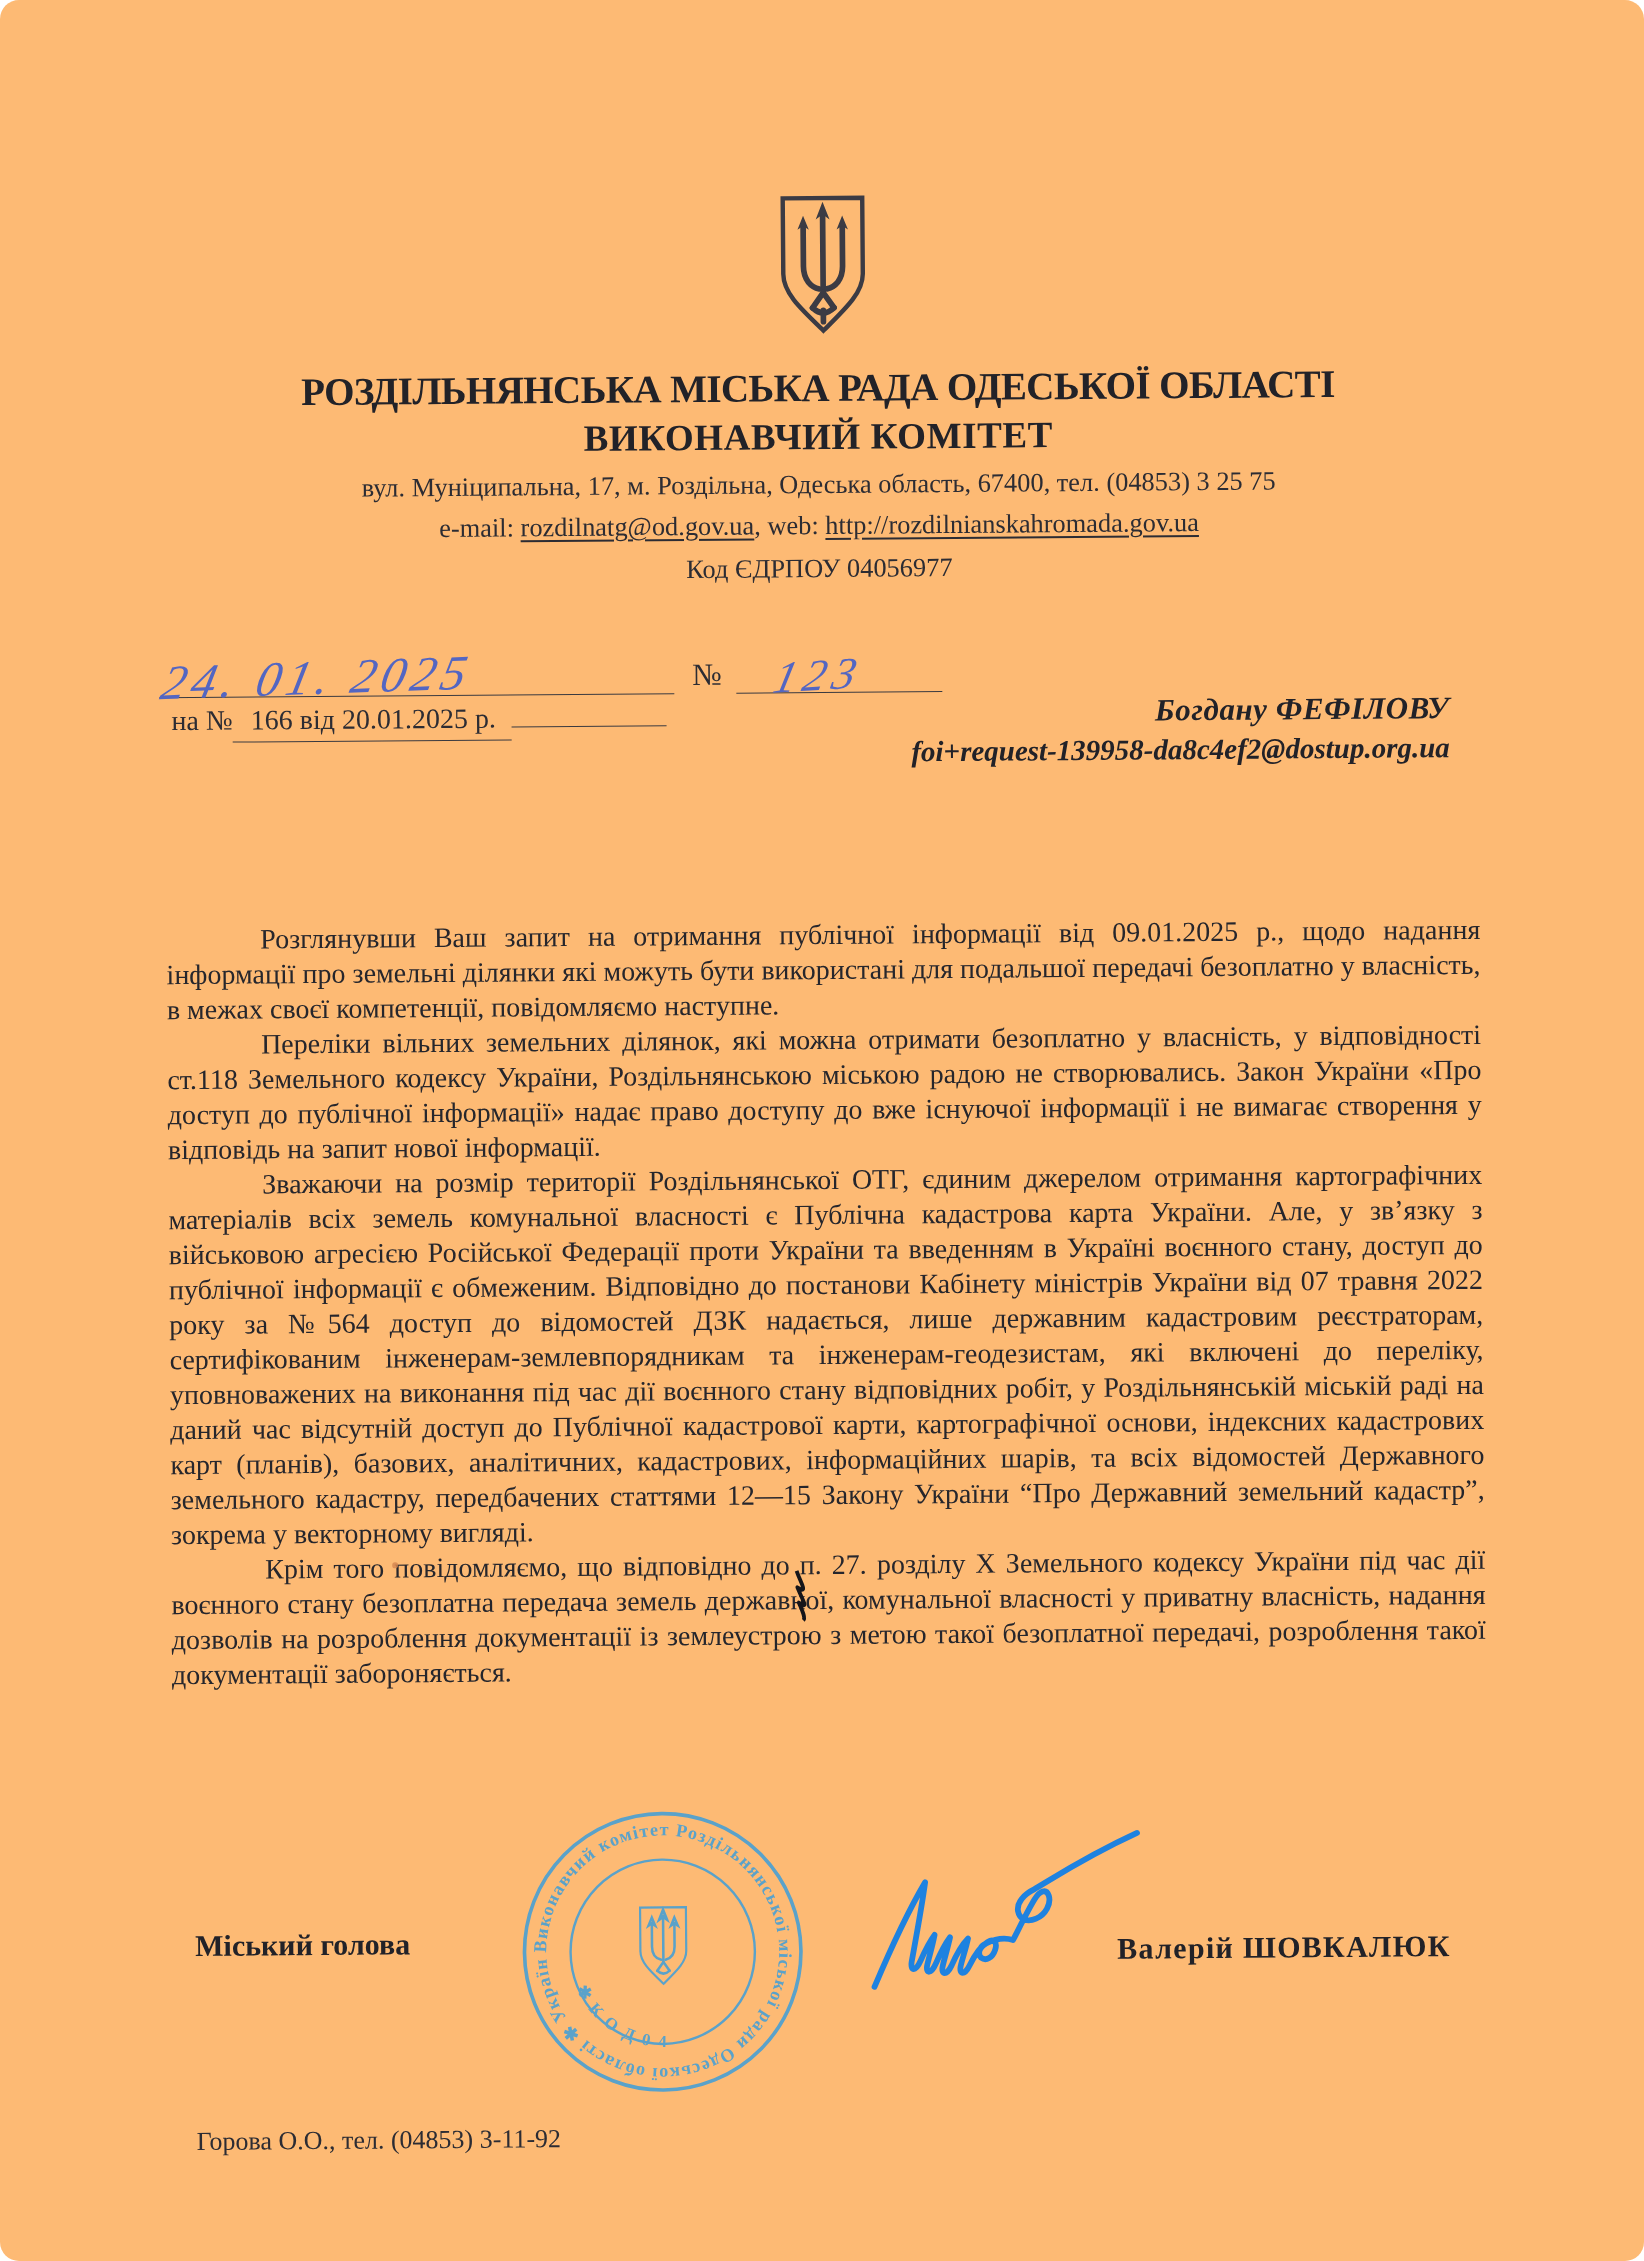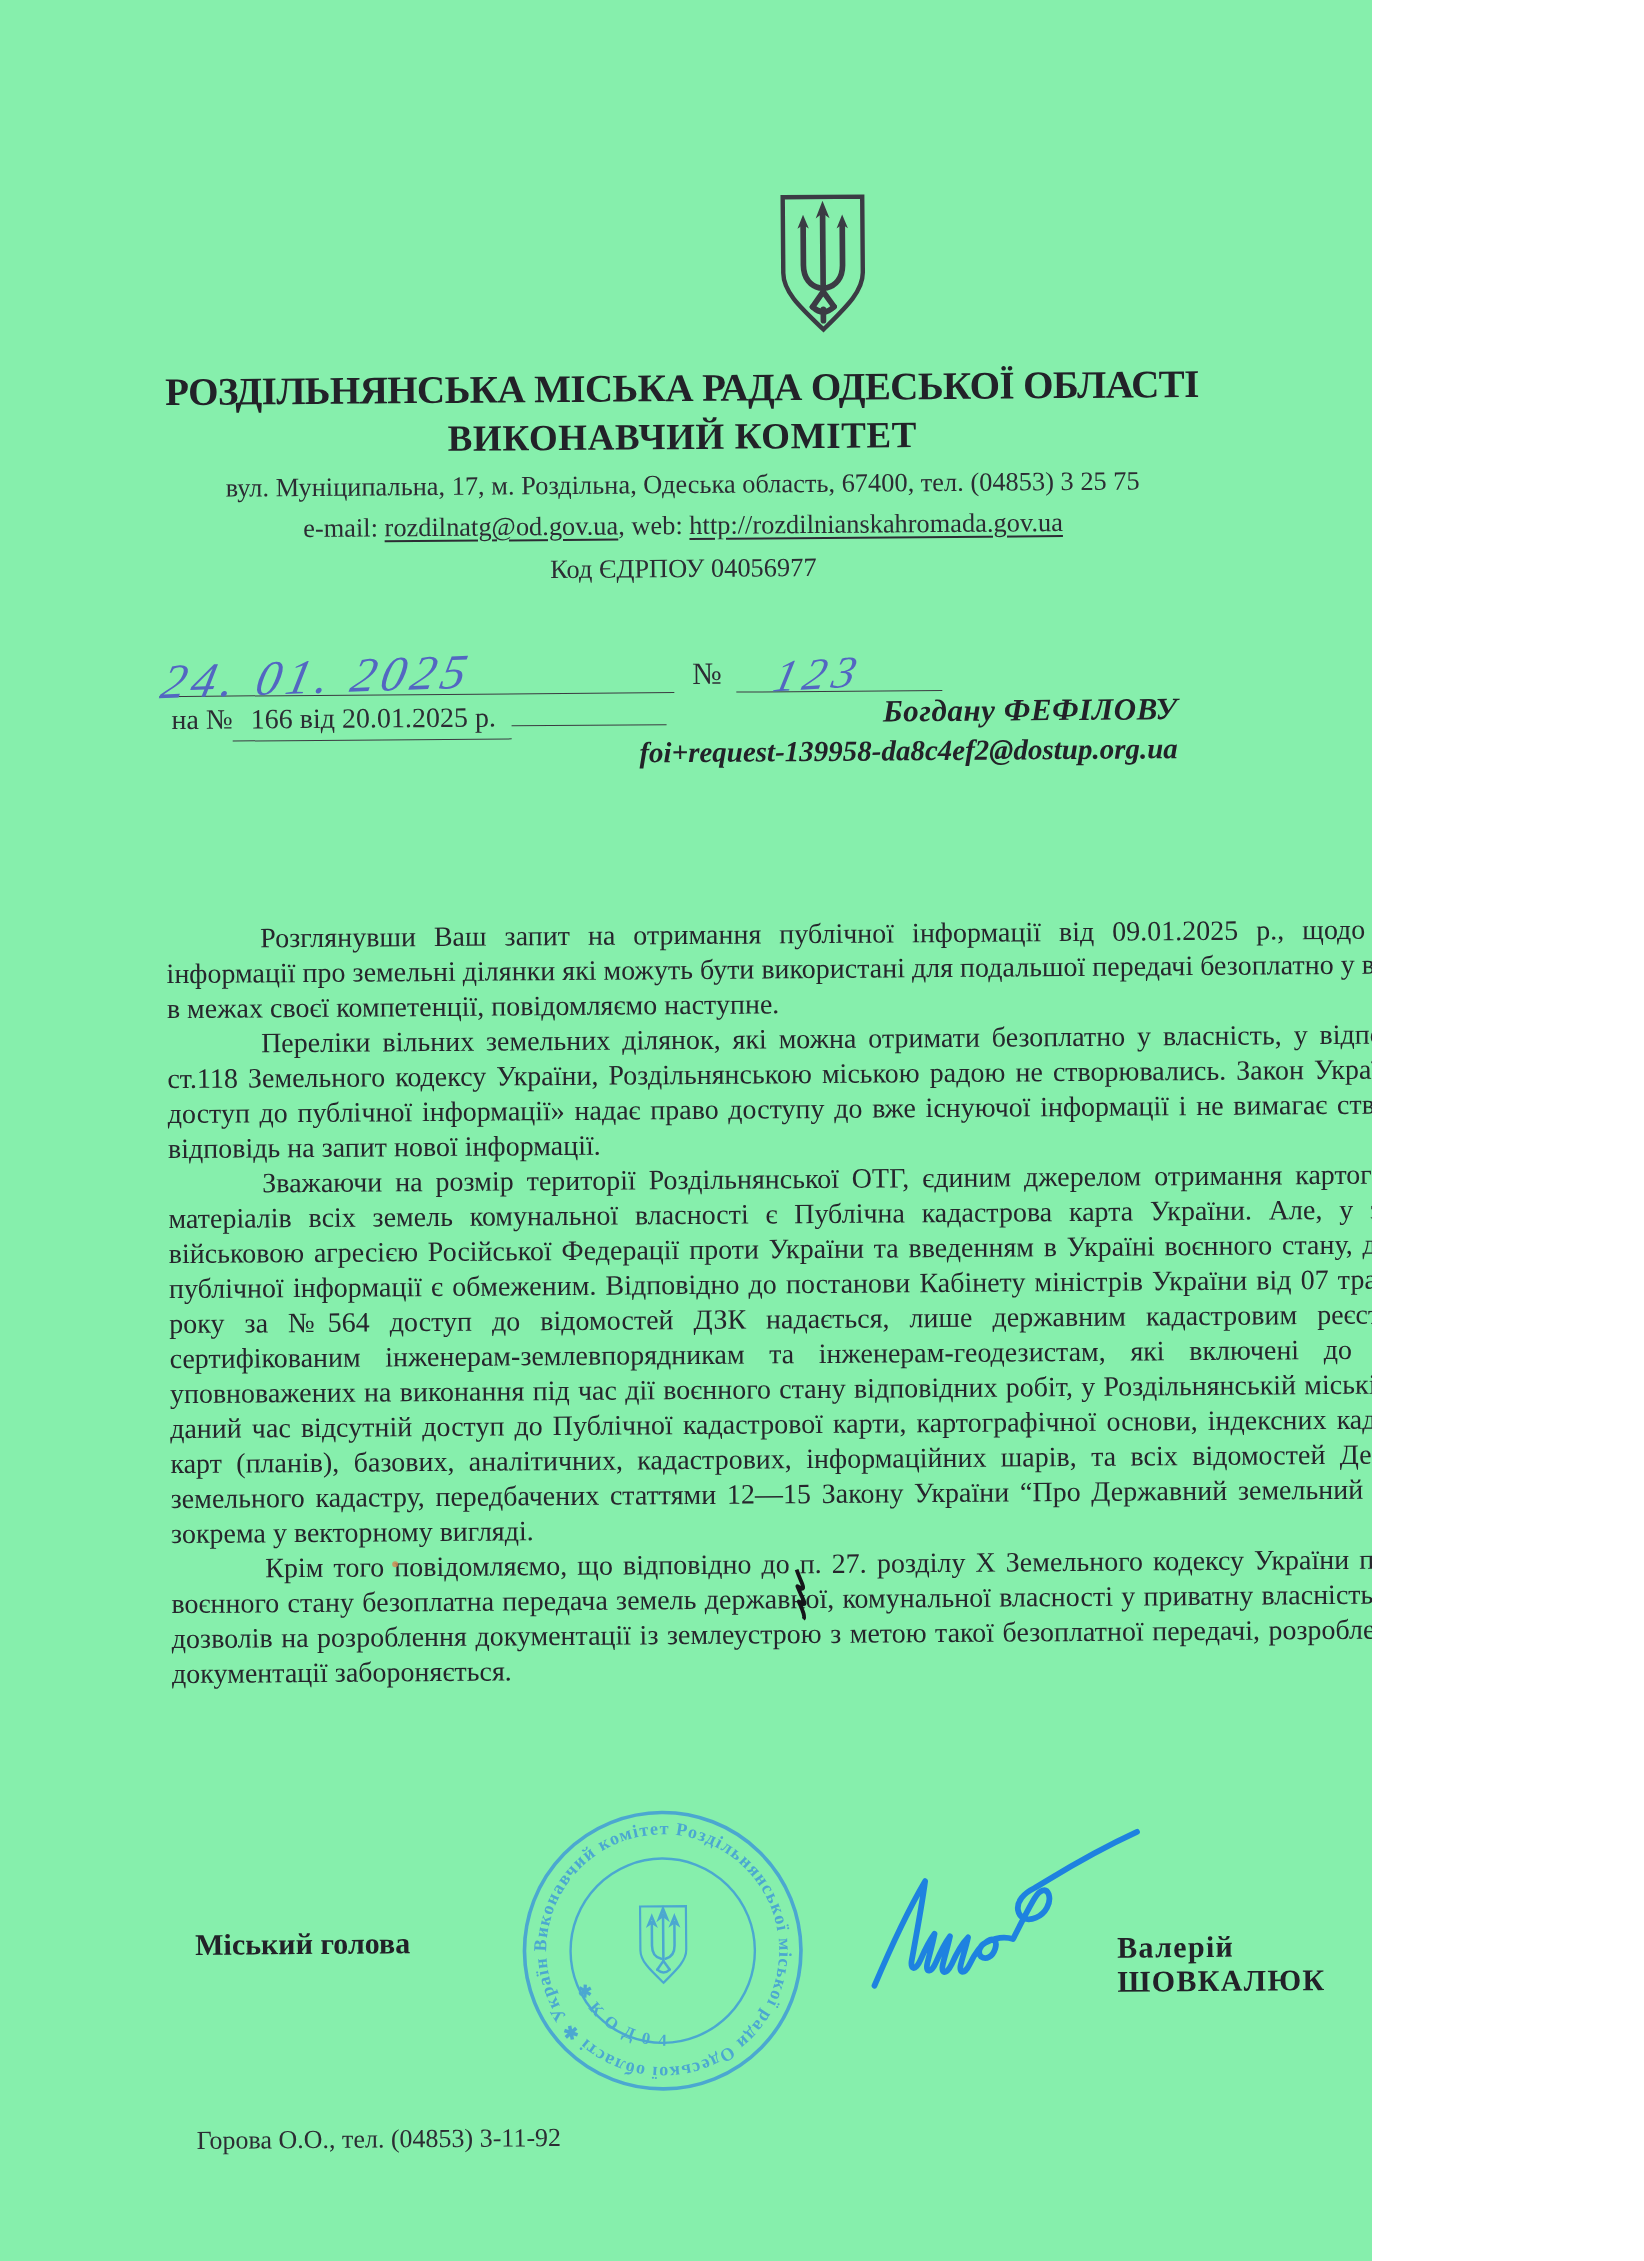--- a/index.html
+++ b/index.html
@@ -1,22 +1,23 @@
 <!DOCTYPE html>
 <html style="font-size:10.3px"><head>
 <meta charset="utf-8">
 <style>
   html,body{margin:0;padding:0;background:#ffffff;}
   .page{
     position:relative;
-    width:1372px;height:2261px;
-    background:#86efac;
+    width:1644px;height:2261px;
+    background:#fdba74;
     overflow:hidden;
     font-family:"Liberation Serif","DejaVu Serif",serif;
     color:#26262c;
+    border-radius:19px;
   }
   .tilt{
     position:absolute;left:0;top:0;width:100%;height:100%;
     transform:rotate(-0.45deg);
     transform-origin:50% 40%;
   }
   
   .emblem{position:absolute;left:778px;top:193px;width:100px;height:142px;}
   .org-line1{
     position:absolute;left:0;top:365px;width:100%;

